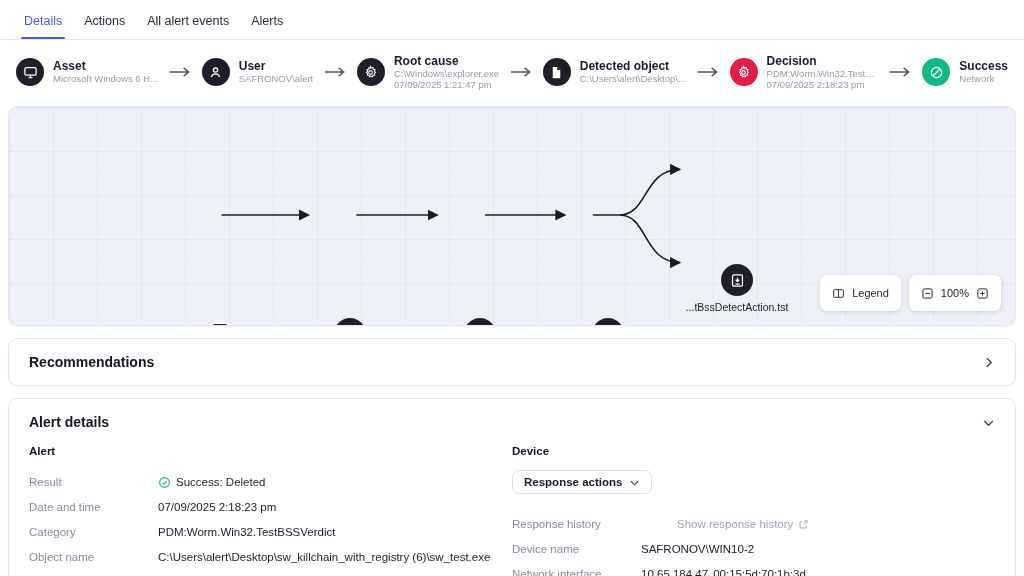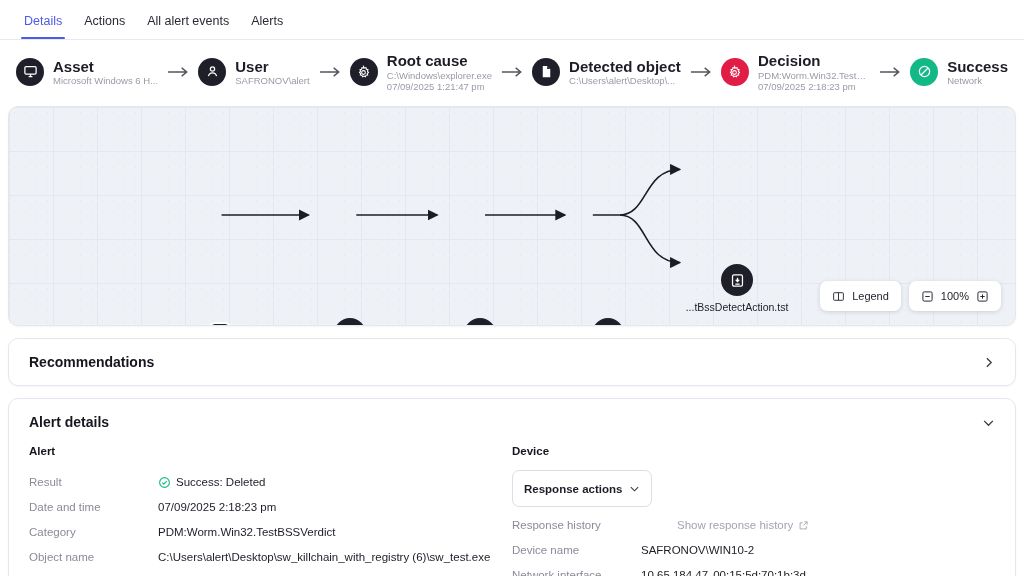--- a/index.html
+++ b/index.html
@@ -58,21 +58,21 @@
     border-radius: 50%;
     background: #1f1f29;
     color: #fff;
     display: flex; align-items: center; justify-content: center;
     flex: 0 0 28px;
   }
   .chain-icon.red { background: #e11d45; }
   .chain-icon.green { background: #12b886; }
   .chain-icon svg { width: 15px; height: 15px; display: block; }
   .chain-text { min-width: 0; line-height: 1.18; }
-  .chain-title { font-size: 15px; font-weight: bold; color: #1d1d27; white-space: nowrap; }
+  .chain-title { font-size: 12px; font-weight: bold; color: #1d1d27; white-space: nowrap; }
   .chain-sub {
     font-size: 9.5px; color: #9a9aa8; white-space: nowrap;
     overflow: hidden; text-overflow: ellipsis; max-width: 112px;
   }
   .chain-arrow {
     flex: 1 1 auto;
     display: flex; align-items: center; justify-content: center;
     color: #55555f;
     min-width: 28px;
   }
@@ -131,21 +131,21 @@
 
   .graph-tools {
     position: absolute;
     right: 14px; bottom: 14px;
     display: flex; gap: 8px;
   }
   .pill {
     background: #fff;
     border-radius: 7px;
     box-shadow: 0 1px 4px rgba(30,30,50,.16);
-    height: 30px;
+    height: 36px;
     display: flex; align-items: center; gap: 7px;
     padding: 0 12px;
     font-size: 11px;
     color: #24242f;
     cursor: pointer;
     white-space: nowrap;
   }
   .pill svg { width: 13px; height: 13px; display:block; color:#24242f; }
   .zoom-btn { display:flex; align-items:center; cursor:pointer; }
 
@@ -175,27 +175,27 @@
   .v.muted { color: #a4a4b2; margin-left: 36px; }
   .v .ok-icon { width: 13px; height: 13px; color: #12b886; flex: 0 0 13px; }
   .v .ext-icon { width: 11px; height: 11px; color: #a4a4b2; flex: 0 0 11px; }
   .nic { display: flex; gap: 17px; }
 
   .dropdown-btn {
     display: inline-flex; align-items: center; gap: 7px;
     border: 1px solid #dcdde6;
     border-radius: 7px;
     background: #fff;
-    height: 37px;
+    height: 24px;
     padding: 0 11px;
     font-size: 11.5px;
     font-weight: bold;
     color: #1d1d27;
     cursor: pointer;
-    margin-bottom: 6px;
+    margin-bottom: 18px;
   }
   .dropdown-btn svg { width: 11px; height: 11px; color: #3a3a46; }
 </style>
 </head>
 <body>
 
 <div class="tabbar">
   <div class="tab active">Details</div>
   <div class="tab">Actions</div>
   <div class="tab">All alert events</div>

